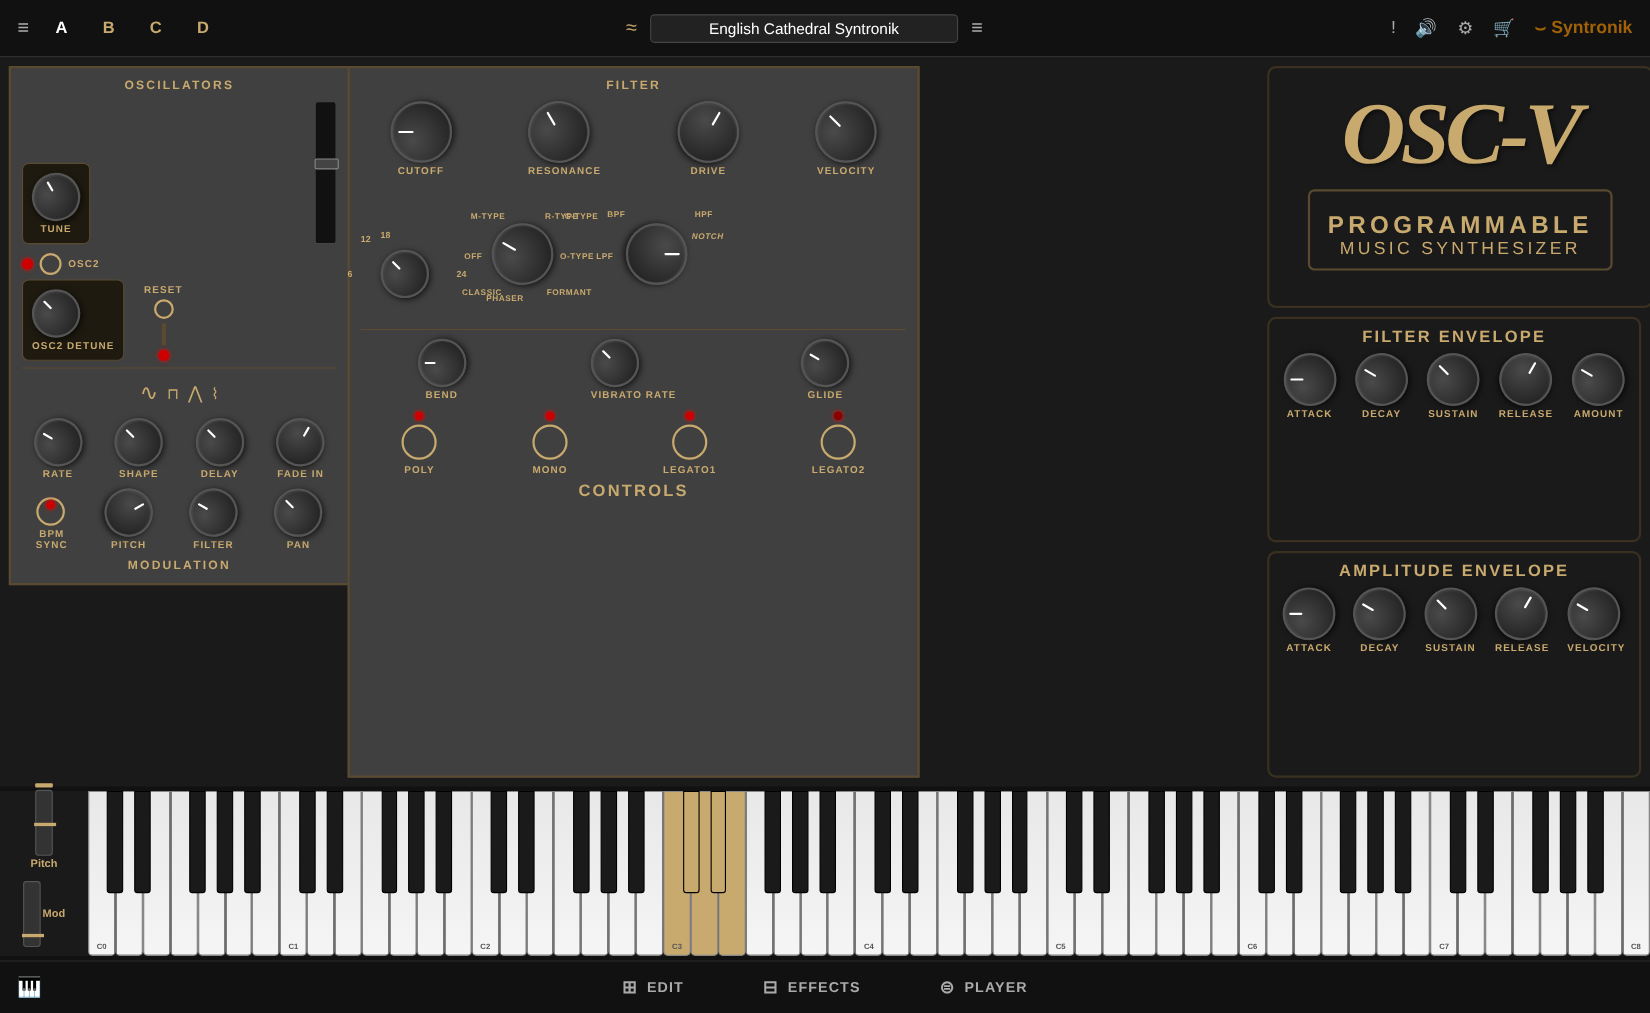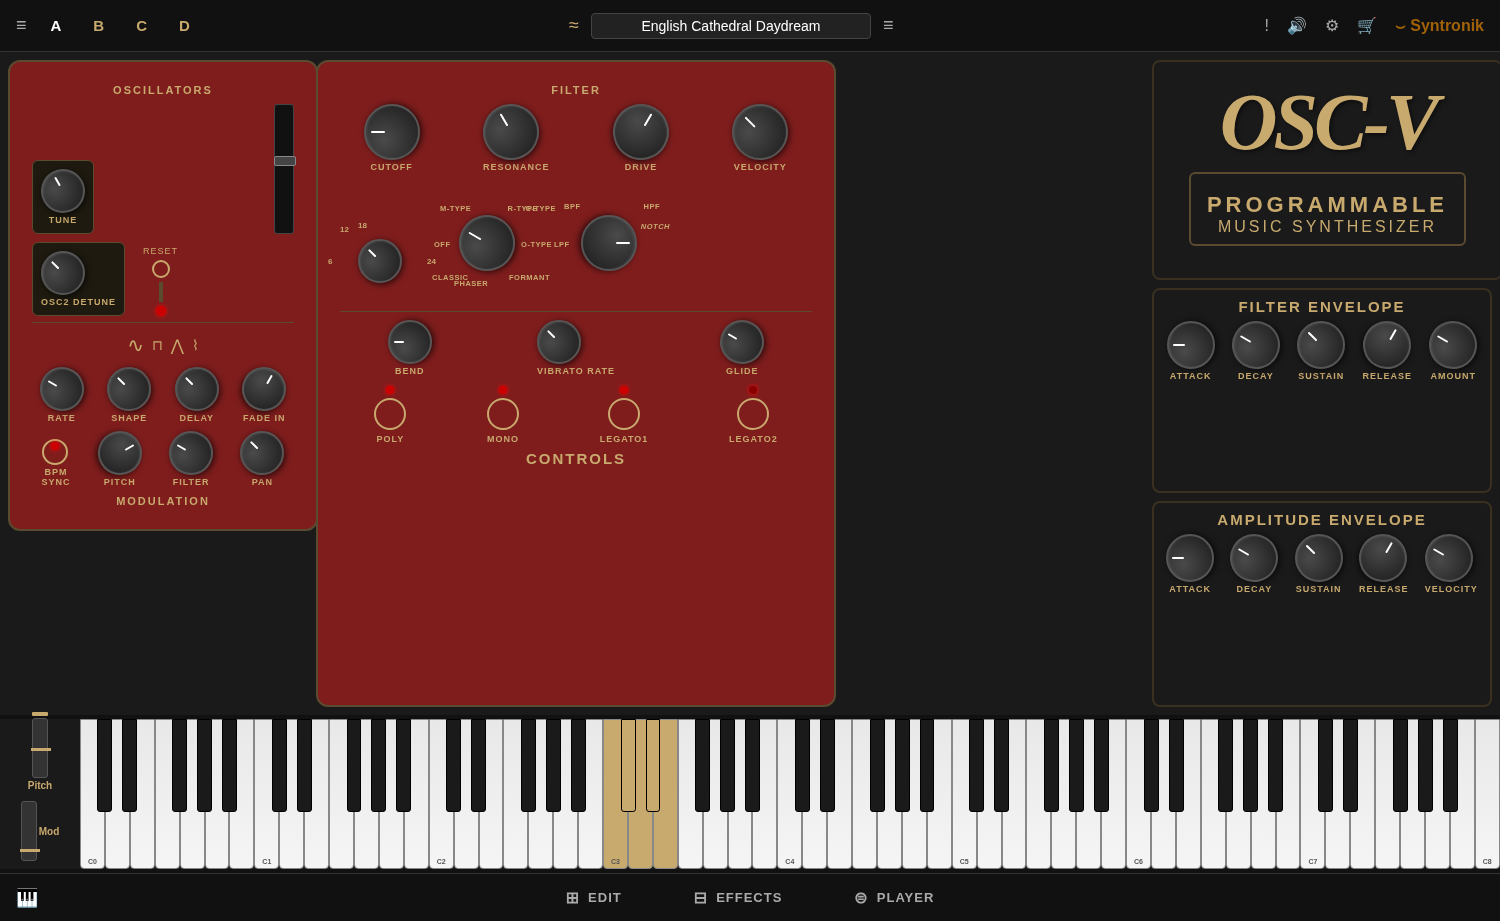--- a/index.html
+++ b/index.html
@@ -45,24 +45,24 @@
       border-radius: 4px;
       padding: 4px 16px;
       min-width: 280px;
       text-align: center;
     }
     .top-icon { color: #aaa; font-size: 16px; cursor: pointer; }
     .brand { color: #a16207; font-size: 16px; font-weight: bold; }
 
     
     .panel {
-      background: #7f1d1d;
+      background: #404040;
       border: 2px solid #5a4a30;
-      border-radius: 12px;
-      padding: 22px;
+      border-radius: 0;
+      padding: 10px;
       position: relative;
     }
     .panel-title {
       font-size: 11px;
       font-weight: bold;
       letter-spacing: 2px;
       color: #c8a96e;
       text-align: center;
       margin-bottom: 8px;
     }
@@ -178,21 +178,21 @@
     }
     .osc2-label { font-size: 9px; color: #c8a96e; font-weight: bold; letter-spacing: 1px; }
 
     
     .reset-group {
       display: flex;
       flex-direction: column;
       align-items: center;
       gap: 4px;
     }
-    .reset-label { font-size: 9px; color: #c8a96e; font-weight: normal; letter-spacing: 1px; }
+    .reset-label { font-size: 9px; color: #c8a96e; font-weight: bold; letter-spacing: 1px; }
 
     
     .filter-grid-top {
       display: flex;
       gap: 16px;
       justify-content: space-around;
       margin-bottom: 12px;
     }
     .filter-grid-bottom {
       display: flex;
@@ -478,21 +478,21 @@
 <div class="top-bar">
   <div class="top-bar-left">
     <span class="menu-icon">≡</span>
     <button class="tab-btn active">A</button>
     <button class="tab-btn">B</button>
     <button class="tab-btn">C</button>
     <button class="tab-btn">D</button>
   </div>
   <div class="top-bar-center">
     <span style="color:#c8a96e;font-size:18px;">≈</span>
-    <div class="preset-name">English Cathedral Daydream</div>
+    <div class="preset-name">English Cathedral Syntronik</div>
     <span class="menu-icon">≡</span>
   </div>
   <div class="top-bar-right">
     <span class="top-icon">!</span>
     <span class="top-icon">🔊</span>
     <span class="top-icon">⚙</span>
     <span class="top-icon">🛒</span>
     <span class="brand">⌣ Syntronik</span>
   </div>
 </div>
@@ -514,20 +514,25 @@
             </div>
           </div>
 
           <div style="display:flex;flex-direction:column;align-items:center;gap:4px;margin-left:auto;">
             <div class="vert-slider" style="height:130px;">
               <div class="vert-slider-thumb"></div>
             </div>
           </div>
         </div>
 
+        <div class="osc2-row">
+          <div class="toggle-led"></div>
+          <div style="width:20px;height:20px;border-radius:50%;border:2px solid #c8a96e;cursor:pointer;"></div>
+          <span class="osc2-label">OSC2</span>
+        </div>
 
         <div style="display:flex;gap:10px;align-items:flex-end;">
           <div class="osc-section">
             <div class="knob-container">
               <div class="knob knob-mid"></div>
               <div class="knob-label">OSC2 DETUNE</div>
             </div>
           </div>
 
           <div class="reset-group" style="margin-left:8px;">

